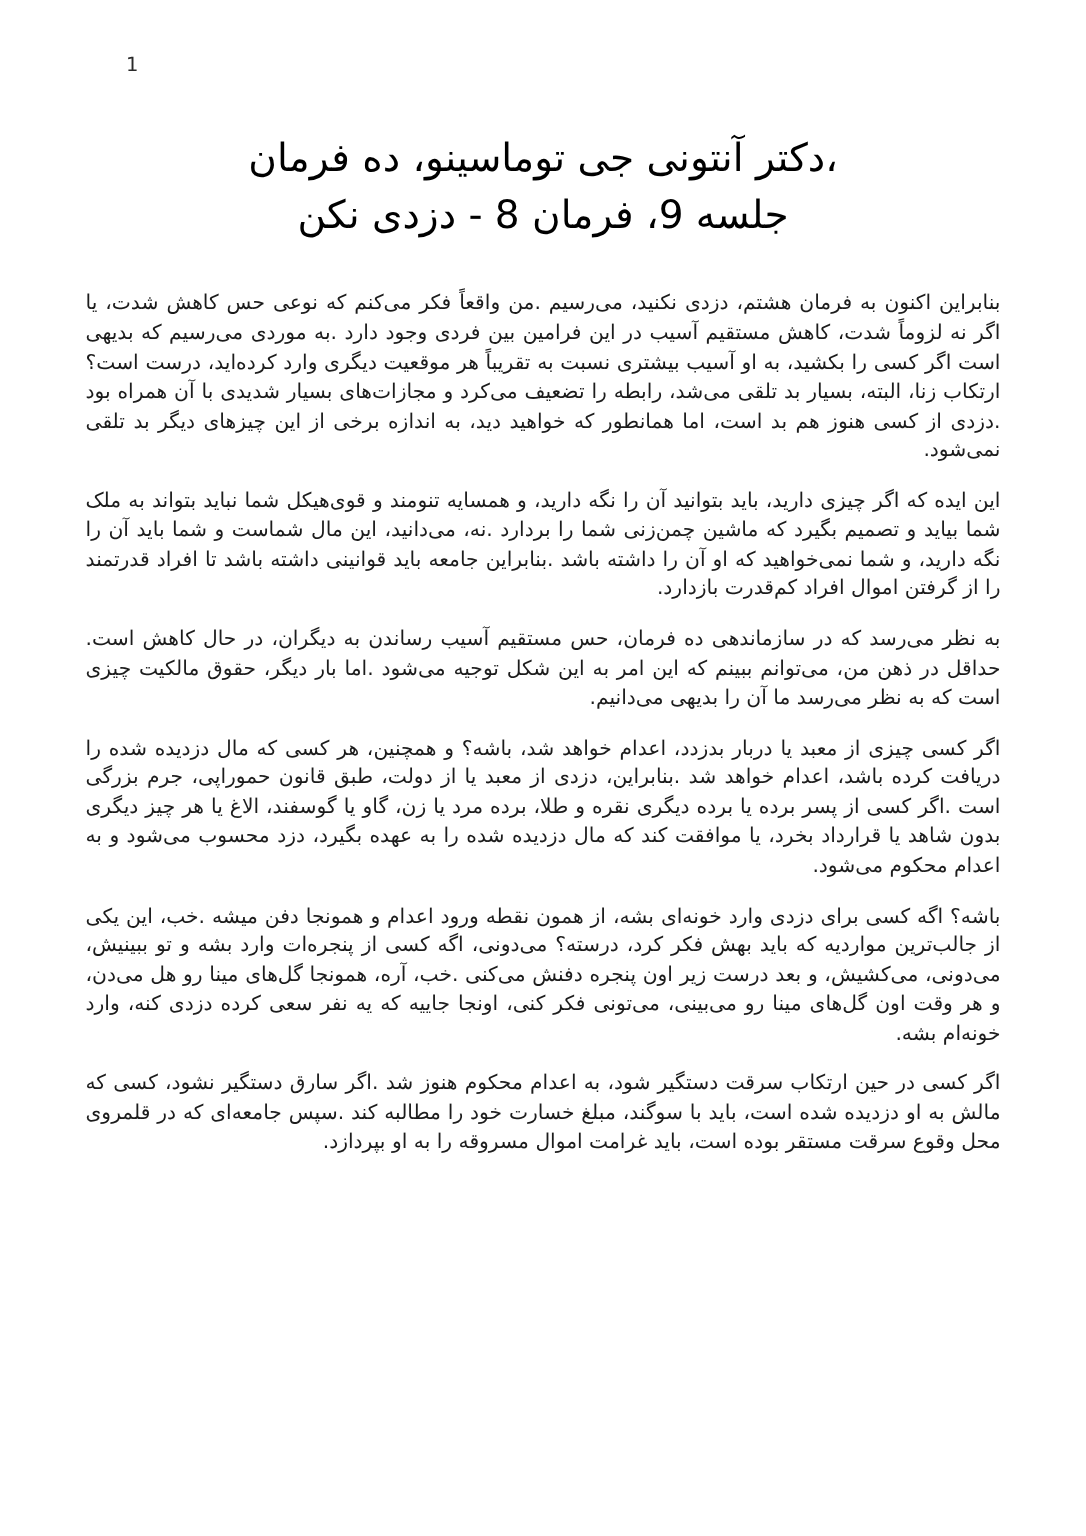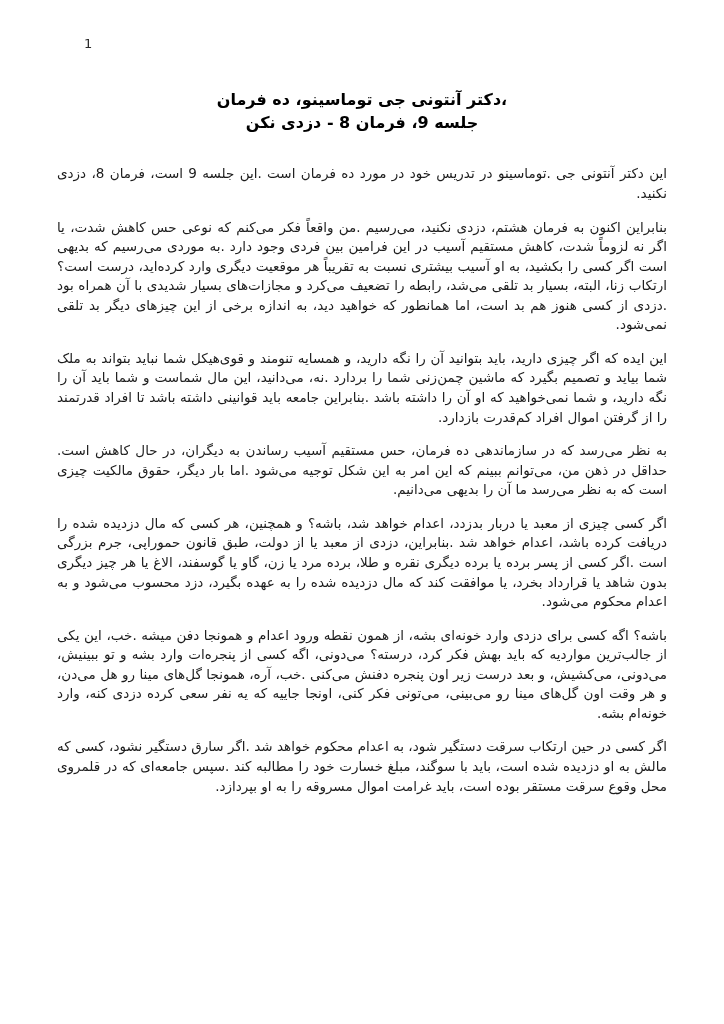--- a/index.html
+++ b/index.html
@@ -26,22 +26,22 @@
     left: 84px;
     font-size: 13px;
     color: #2a2a2a;
     direction: ltr;
   }
   .title-block {
     text-align: center;
     margin: 0 0 30px 0;
   }
   .title-line {
-    font-weight: bold;
-    font-size: 16px;
+    font-weight: normal;
+    font-size: 26px;
     line-height: 1.45;
     color: #000000;
   }
   .body-text {
     font-size: 13.5px;
     line-height: 1.45;
     text-align: justify;
     text-justify: inter-word;
   }
   .body-text p {
@@ -54,22 +54,21 @@
 <div class="page">
 
   <div class="page-number">1</div>
 
   <div class="title-block">
     <div class="title-line">،دکتر آنتونی جی توماسینو، ده فرمان</div>
     <div class="title-line">جلسه 9، فرمان 8 - دزدی نکن</div>
   </div>
 
   <div class="body-text">
-    <p>این دکتر آنتونی جی .توماسینو در تدریس خود در مورد ده فرمان است .این جلسه 9 است، فرمان 8، دزدی نکنید.</p>
     <p>بنابراین اکنون به فرمان هشتم، دزدی نکنید، می‌رسیم .من واقعاً فکر می‌کنم که نوعی حس کاهش شدت، یا اگر نه لزوماً شدت، کاهش مستقیم آسیب در این فرامین بین فردی وجود دارد .به موردی می‌رسیم که بدیهی است اگر کسی را بکشید، به او آسیب بیشتری نسبت به تقریباً هر موقعیت دیگری وارد کرده‌اید، درست است؟ ارتکاب زنا، البته، بسیار بد تلقی می‌شد، رابطه را تضعیف می‌کرد و مجازات‌های بسیار شدیدی با آن همراه بود .دزدی از کسی هنوز هم بد است، اما همانطور که خواهید دید، به اندازه برخی از این چیزهای دیگر بد تلقی نمی‌شود.</p>
     <p>این ایده که اگر چیزی دارید، باید بتوانید آن را نگه دارید، و همسایه تنومند و قوی‌هیکل شما نباید بتواند به ملک شما بیاید و تصمیم بگیرد که ماشین چمن‌زنی شما را بردارد .نه، می‌دانید، این مال شماست و شما باید آن را نگه دارید، و شما نمی‌خواهید که او آن را داشته باشد .بنابراین جامعه باید قوانینی داشته باشد تا افراد قدرتمند را از گرفتن اموال افراد کم‌قدرت بازدارد.</p>
     <p>به نظر می‌رسد که در سازماندهی ده فرمان، حس مستقیم آسیب رساندن به دیگران، در حال کاهش است. حداقل در ذهن من، می‌توانم ببینم که این امر به این شکل توجیه می‌شود .اما بار دیگر، حقوق مالکیت چیزی است که به نظر می‌رسد ما آن را بدیهی می‌دانیم.</p>
     <p>اگر کسی چیزی از معبد یا دربار بدزدد، اعدام خواهد شد، باشه؟ و همچنین، هر کسی که مال دزدیده شده را دریافت کرده باشد، اعدام خواهد شد .بنابراین، دزدی از معبد یا از دولت، طبق قانون حموراپی، جرم بزرگی است .اگر کسی از پسر برده یا برده دیگری نقره و طلا، برده مرد یا زن، گاو یا گوسفند، الاغ یا هر چیز دیگری بدون شاهد یا قرارداد بخرد، یا موافقت کند که مال دزدیده شده را به عهده بگیرد، دزد محسوب می‌شود و به اعدام محکوم می‌شود.</p>
     <p>باشه؟ اگه کسی برای دزدی وارد خونه‌ای بشه، از همون نقطه ورود اعدام و همونجا دفن میشه .خب، این یکی از جالب‌ترین مواردیه که باید بهش فکر کرد، درسته؟ می‌دونی، اگه کسی از پنجره‌ات وارد بشه و تو ببینیش، می‌دونی، می‌کشیش، و بعد درست زیر اون پنجره دفنش می‌کنی .خب، آره، همونجا گل‌های مینا رو هل می‌دن، و هر وقت اون گل‌های مینا رو می‌بینی، می‌تونی فکر کنی، اونجا جاییه که یه نفر سعی کرده دزدی کنه، وارد خونه‌ام بشه.</p>
-    <p>اگر کسی در حین ارتکاب سرقت دستگیر شود، به اعدام محکوم خواهد شد .اگر سارق دستگیر نشود، کسی که مالش به او دزدیده شده است، باید با سوگند، مبلغ خسارت خود را مطالبه کند .سپس جامعه‌ای که در قلمروی محل وقوع سرقت مستقر بوده است، باید غرامت اموال مسروقه را به او بپردازد.</p>
+    <p>اگر کسی در حین ارتکاب سرقت دستگیر شود، به اعدام محکوم هنوز شد .اگر سارق دستگیر نشود، کسی که مالش به او دزدیده شده است، باید با سوگند، مبلغ خسارت خود را مطالبه کند .سپس جامعه‌ای که در قلمروی محل وقوع سرقت مستقر بوده است، باید غرامت اموال مسروقه را به او بپردازد.</p>
   </div>
 
 </div>
 
 </body></html>

